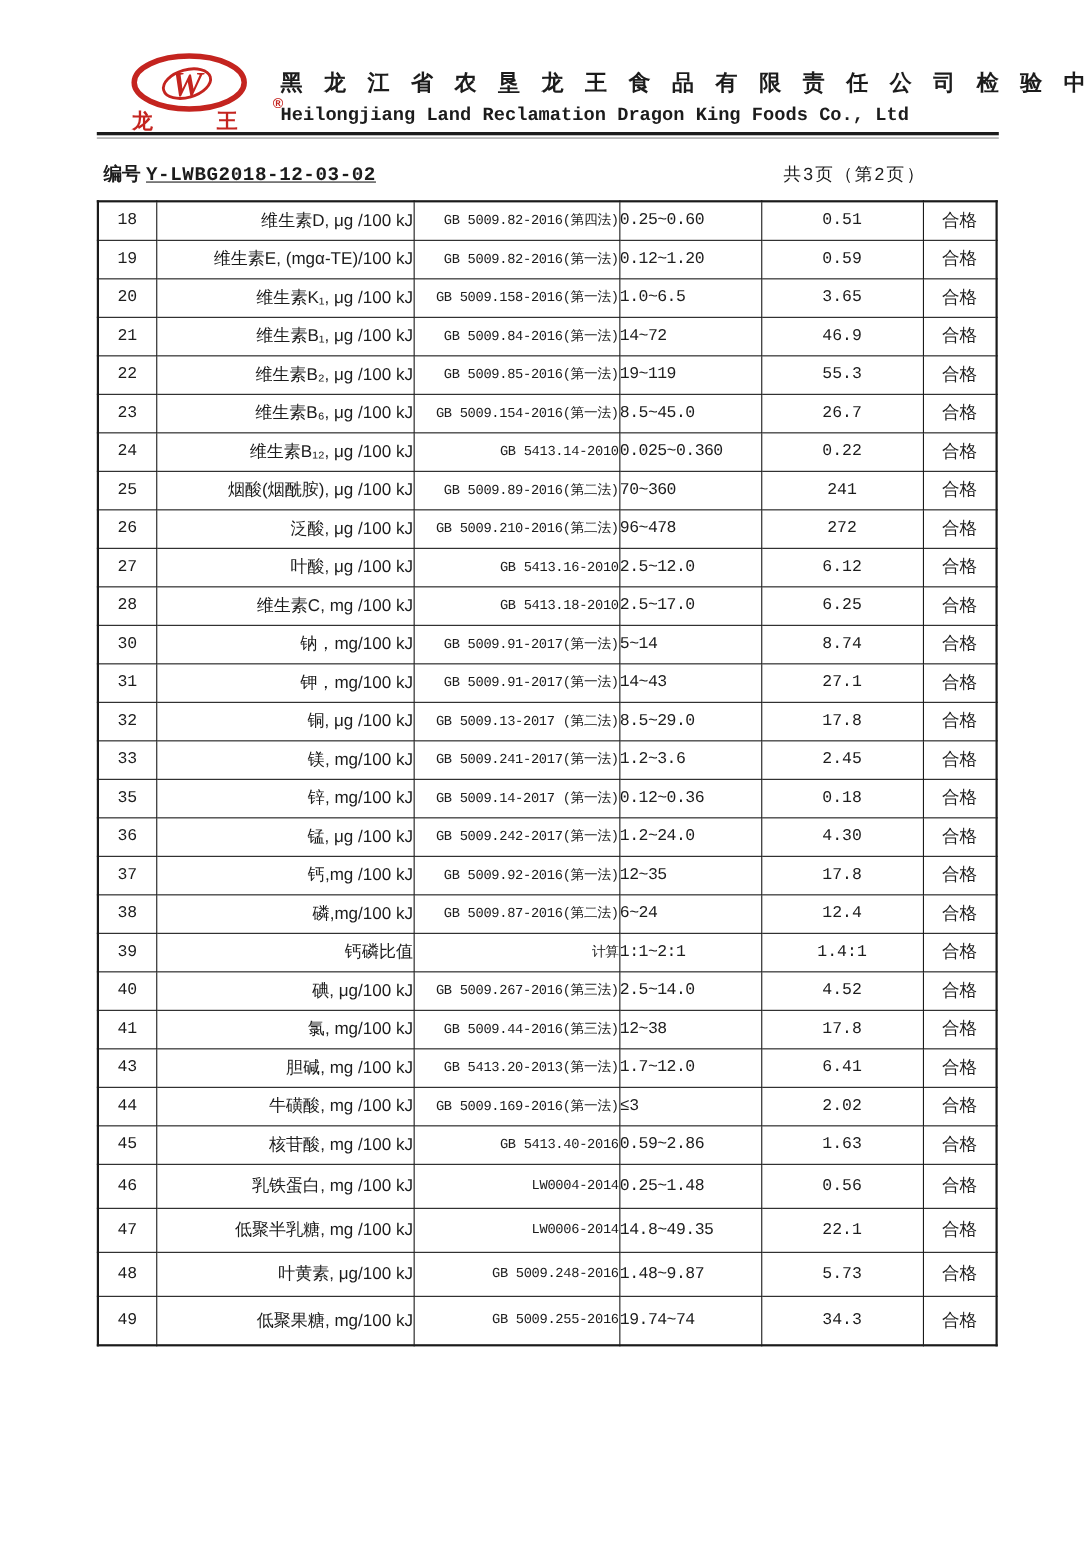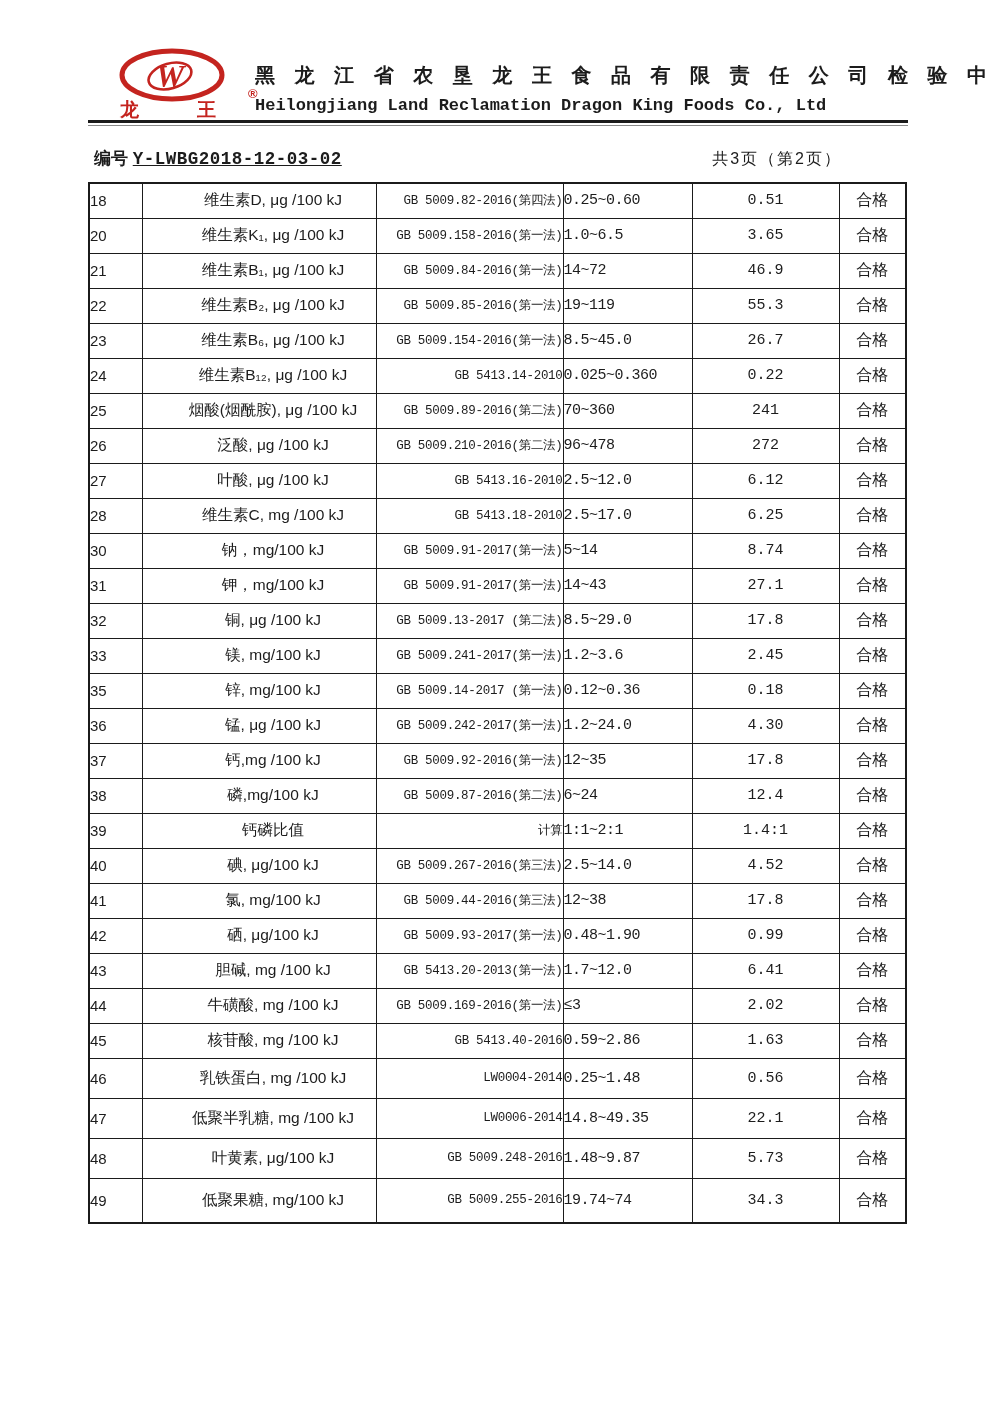--- a/index.html
+++ b/index.html
@@ -55,22 +55,22 @@
   table.results td {
     border: 1.5px solid #1b1b1b;
     white-space: nowrap;
     overflow: hidden;
     vertical-align: middle;
   }
   table.results tr { height: 35px; }
   table.results tr:nth-last-child(-n+4) { height: 40px; }
   table.results tr:last-child { height: 45px; }
 
-  td.c-no     { text-align: left; font-family: Liberation Sans, sans-serif; font-size: 15px; }
-  td.c-item   { text-align: center; padding-left: 28px; font-size: 15.5px; }
+  td.c-no     { text-align: center; font-family: Liberation Mono, monospace; font-size: 15px; }
+  td.c-item   { text-align: right; padding-left: 28px; font-size: 15.5px; }
   td.c-method { text-align: right; padding-left: 8px;  font-family: "Liberation Mono", "DejaVu Sans Mono", monospace; font-size: 12.5px; letter-spacing: -0.3px; }
   td.c-range  { text-align: left; font-family: "Liberation Mono", "DejaVu Sans Mono", monospace; font-size: 15px; letter-spacing: -0.5px; }
   td.c-value  { text-align: center; font-family: "Liberation Mono", "DejaVu Sans Mono", monospace; font-size: 15px; }
   td.c-result { text-align: center; font-size: 16px; }
 </style>
 </head>
 <body>
 
 <div class="logo-block">
   <svg width="160" height="72" viewBox="0 0 160 72">
@@ -109,20 +109,28 @@
   <tbody>
   <tr>
     <td class="c-no">18</td>
     <td class="c-item">维生素D, μg /100 kJ</td>
     <td class="c-method">GB 5009.82-2016(第四法)</td>
     <td class="c-range">0.25~0.60</td>
     <td class="c-value">0.51</td>
     <td class="c-result">合格</td>
   </tr>
 
+  <tr>
+    <td class="c-no">19</td>
+    <td class="c-item">维生素E, (mgα-TE)/100 kJ</td>
+    <td class="c-method">GB 5009.82-2016(第一法)</td>
+    <td class="c-range">0.12~1.20</td>
+    <td class="c-value">0.59</td>
+    <td class="c-result">合格</td>
+  </tr>
 
   <tr>
     <td class="c-no">20</td>
     <td class="c-item">维生素K₁,  μg /100 kJ</td>
     <td class="c-method">GB 5009.158-2016(第一法)</td>
     <td class="c-range">1.0~6.5</td>
     <td class="c-value">3.65</td>
     <td class="c-result">合格</td>
   </tr>
 
@@ -292,28 +300,20 @@
 
   <tr>
     <td class="c-no">41</td>
     <td class="c-item">氯, mg/100 kJ</td>
     <td class="c-method">GB 5009.44-2016(第三法)</td>
     <td class="c-range">12~38</td>
     <td class="c-value">17.8</td>
     <td class="c-result">合格</td>
   </tr>
 
-  <tr>
-    <td class="c-no">42</td>
-    <td class="c-item">硒,  μg/100 kJ</td>
-    <td class="c-method">GB 5009.93-2017(第一法)</td>
-    <td class="c-range">0.48~1.90</td>
-    <td class="c-value">0.99</td>
-    <td class="c-result">合格</td>
-  </tr>
 
   <tr>
     <td class="c-no">43</td>
     <td class="c-item">胆碱, mg /100 kJ</td>
     <td class="c-method">GB 5413.20-2013(第一法)</td>
     <td class="c-range">1.7~12.0</td>
     <td class="c-value">6.41</td>
     <td class="c-result">合格</td>
   </tr>
 

